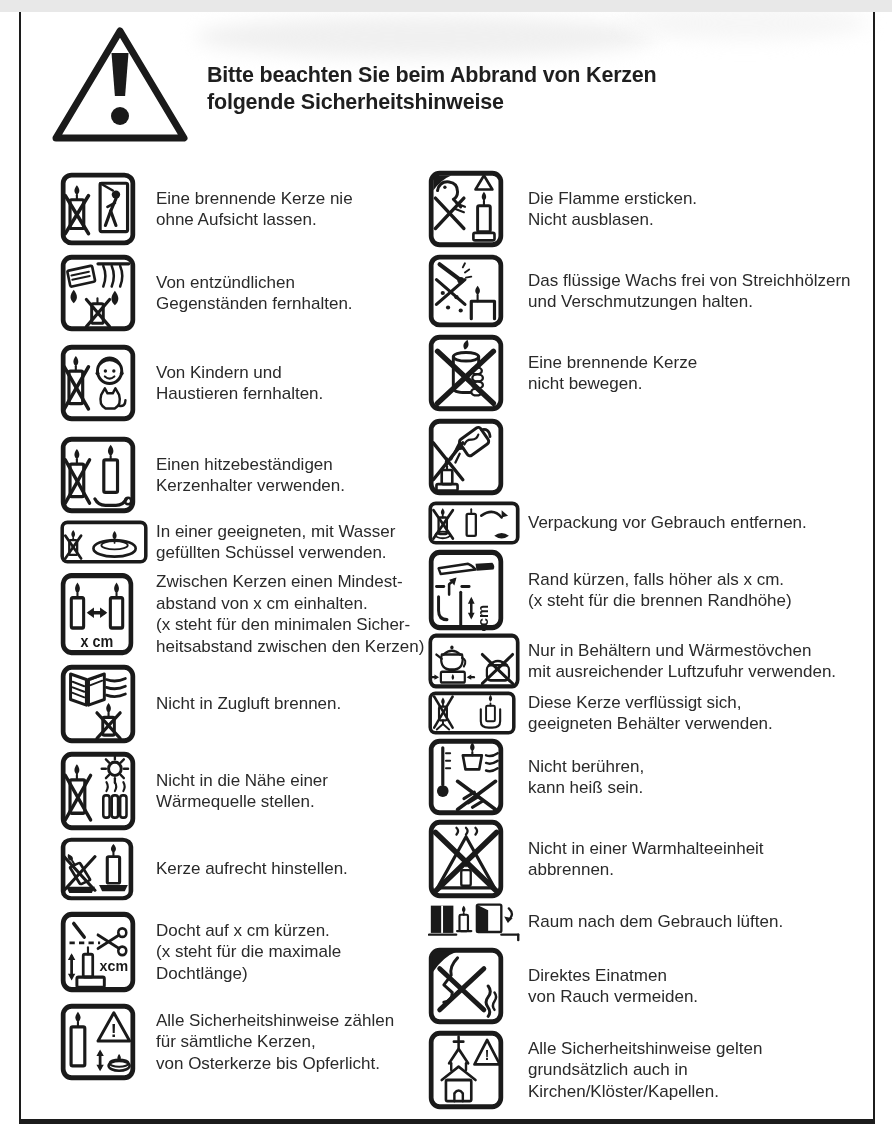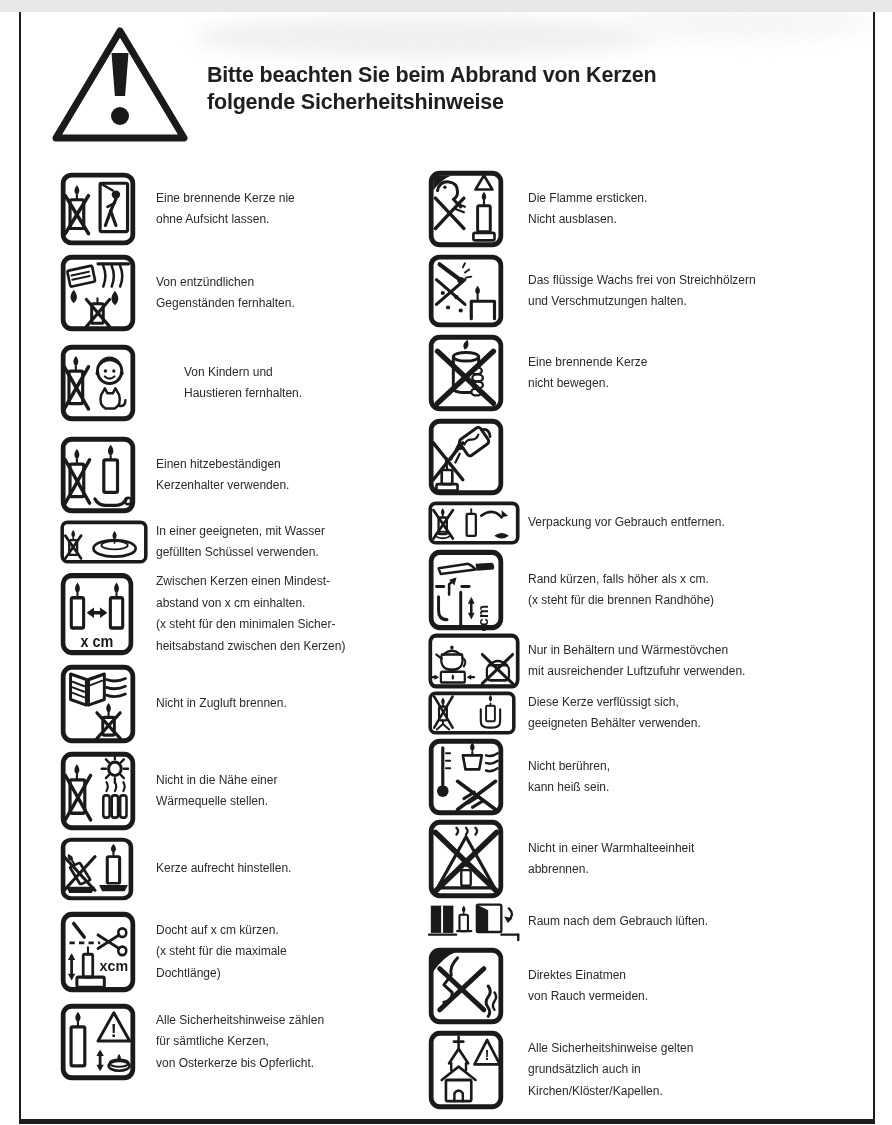--- a/index.html
+++ b/index.html
@@ -20,21 +20,21 @@
     font-size:21.5px;line-height:27px;font-weight:bold;color:#1f1f1f;
     letter-spacing:-0.2px;
   }
   .column{position:absolute;}
   #col-left{left:60px;top:160px;width:392px;}
   #col-right{left:428px;top:158px;width:448px;}
   .item{display:flex;align-items:center;}
   .icon-cell{flex:0 0 96px;display:flex;align-items:center;}
   #col-right .icon-cell{flex:0 0 100px;}
   .icon-cell svg{display:block;}
-  .txt{font-size:12px;line-height:21.5px;color:#2a2a2a;white-space:nowrap;}
+  .txt{font-size:17px;line-height:21.5px;color:#2a2a2a;white-space:nowrap;}
 </style>
 </head>
 <body>
 
 <div id="sheet">
   <div class="smudge a"></div>
   <div class="smudge b"></div>
   <div class="frame"></div>
 
   <div class="hdr-triangle">
@@ -93,21 +93,21 @@
             <rect x="30" y="46" width="11" height="18" rx="1.5" stroke="#1a1a1a" stroke-width="2.8" fill="none"></rect>
             <line x1="25" y1="42" x2="47" y2="67" stroke="#1a1a1a" stroke-width="3" stroke-linecap="round"></line>
             <line x1="47" y1="42" x2="25" y2="67" stroke="#1a1a1a" stroke-width="3" stroke-linecap="round"></line>
           </svg>
         </div>
         <div class="txt">
           <div>Von entzündlichen</div>
           <div>Gegenständen fernhalten.</div>
         </div>
       </div>
-      <div class="item" style="margin-bottom: 14px; gap: 28px;">
+      <div class="item" style="margin-bottom: 14px;">
         <div class="icon-cell">
           <svg viewBox="0 0 72 72" width="76" height="78" preserveAspectRatio="none">
             <rect x="3" y="3" width="66" height="66" rx="8" stroke="#1a1a1a" stroke-width="4.5" fill="none"></rect>
             <path d="M 15 11 C 18.2 15 18 18 15 20.5 C 12 18 11.8 15 15 11 Z" fill="#1a1a1a"></path>
             <line x1="15" y1="20.5" x2="15" y2="25" stroke="#1a1a1a" stroke-width="2" stroke-linecap="round"></line>
             <rect x="8.5" y="25" width="13" height="30" rx="1.5" stroke="#1a1a1a" stroke-width="3" fill="none"></rect>
             <line x1="4" y1="21" x2="27" y2="60" stroke="#1a1a1a" stroke-width="3.2" stroke-linecap="round"></line>
             <line x1="27" y1="21" x2="4" y2="60" stroke="#1a1a1a" stroke-width="3.2" stroke-linecap="round"></line>
             <circle cx="47" cy="25" r="11.5" stroke="#1a1a1a" stroke-width="2.8" fill="none"></circle>
             <path d="M35.5 23 a11.5 11.5 0 0 1 23 0 q-5 -7 -11.5 -7 q-6.5 0 -11.5 7 Z" fill="#1a1a1a"></path>

